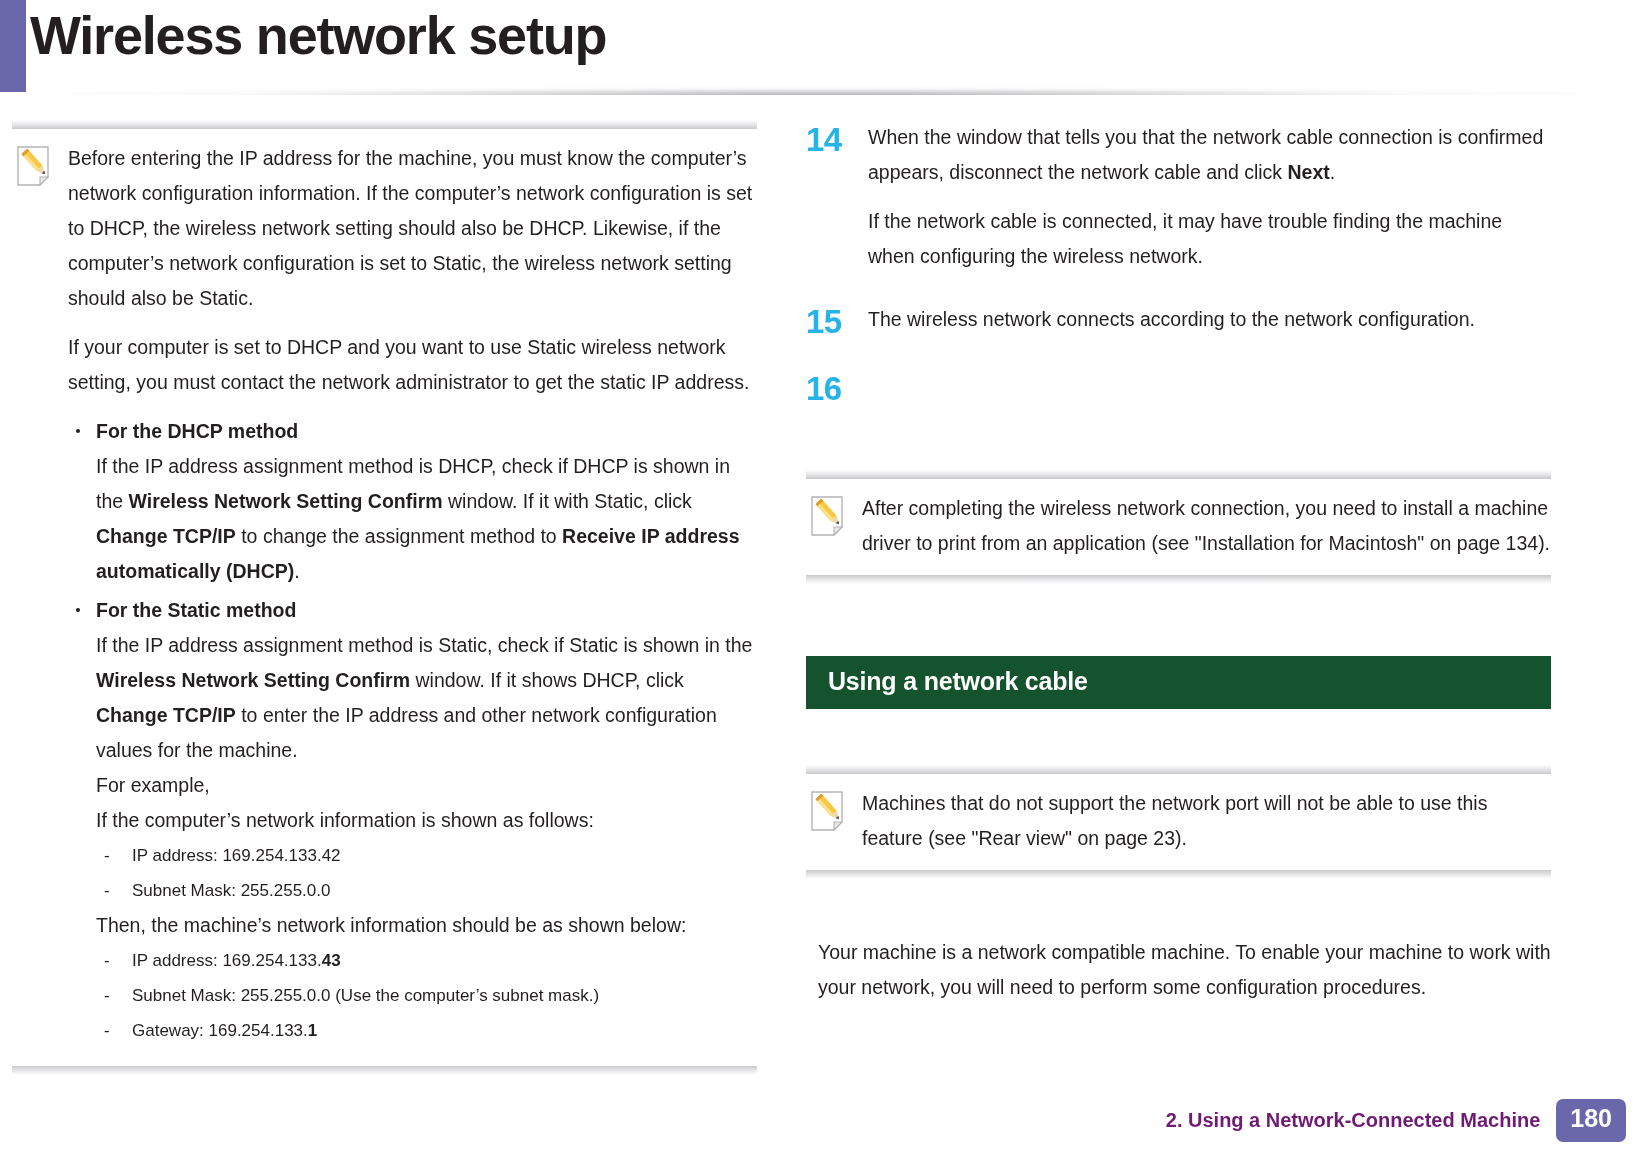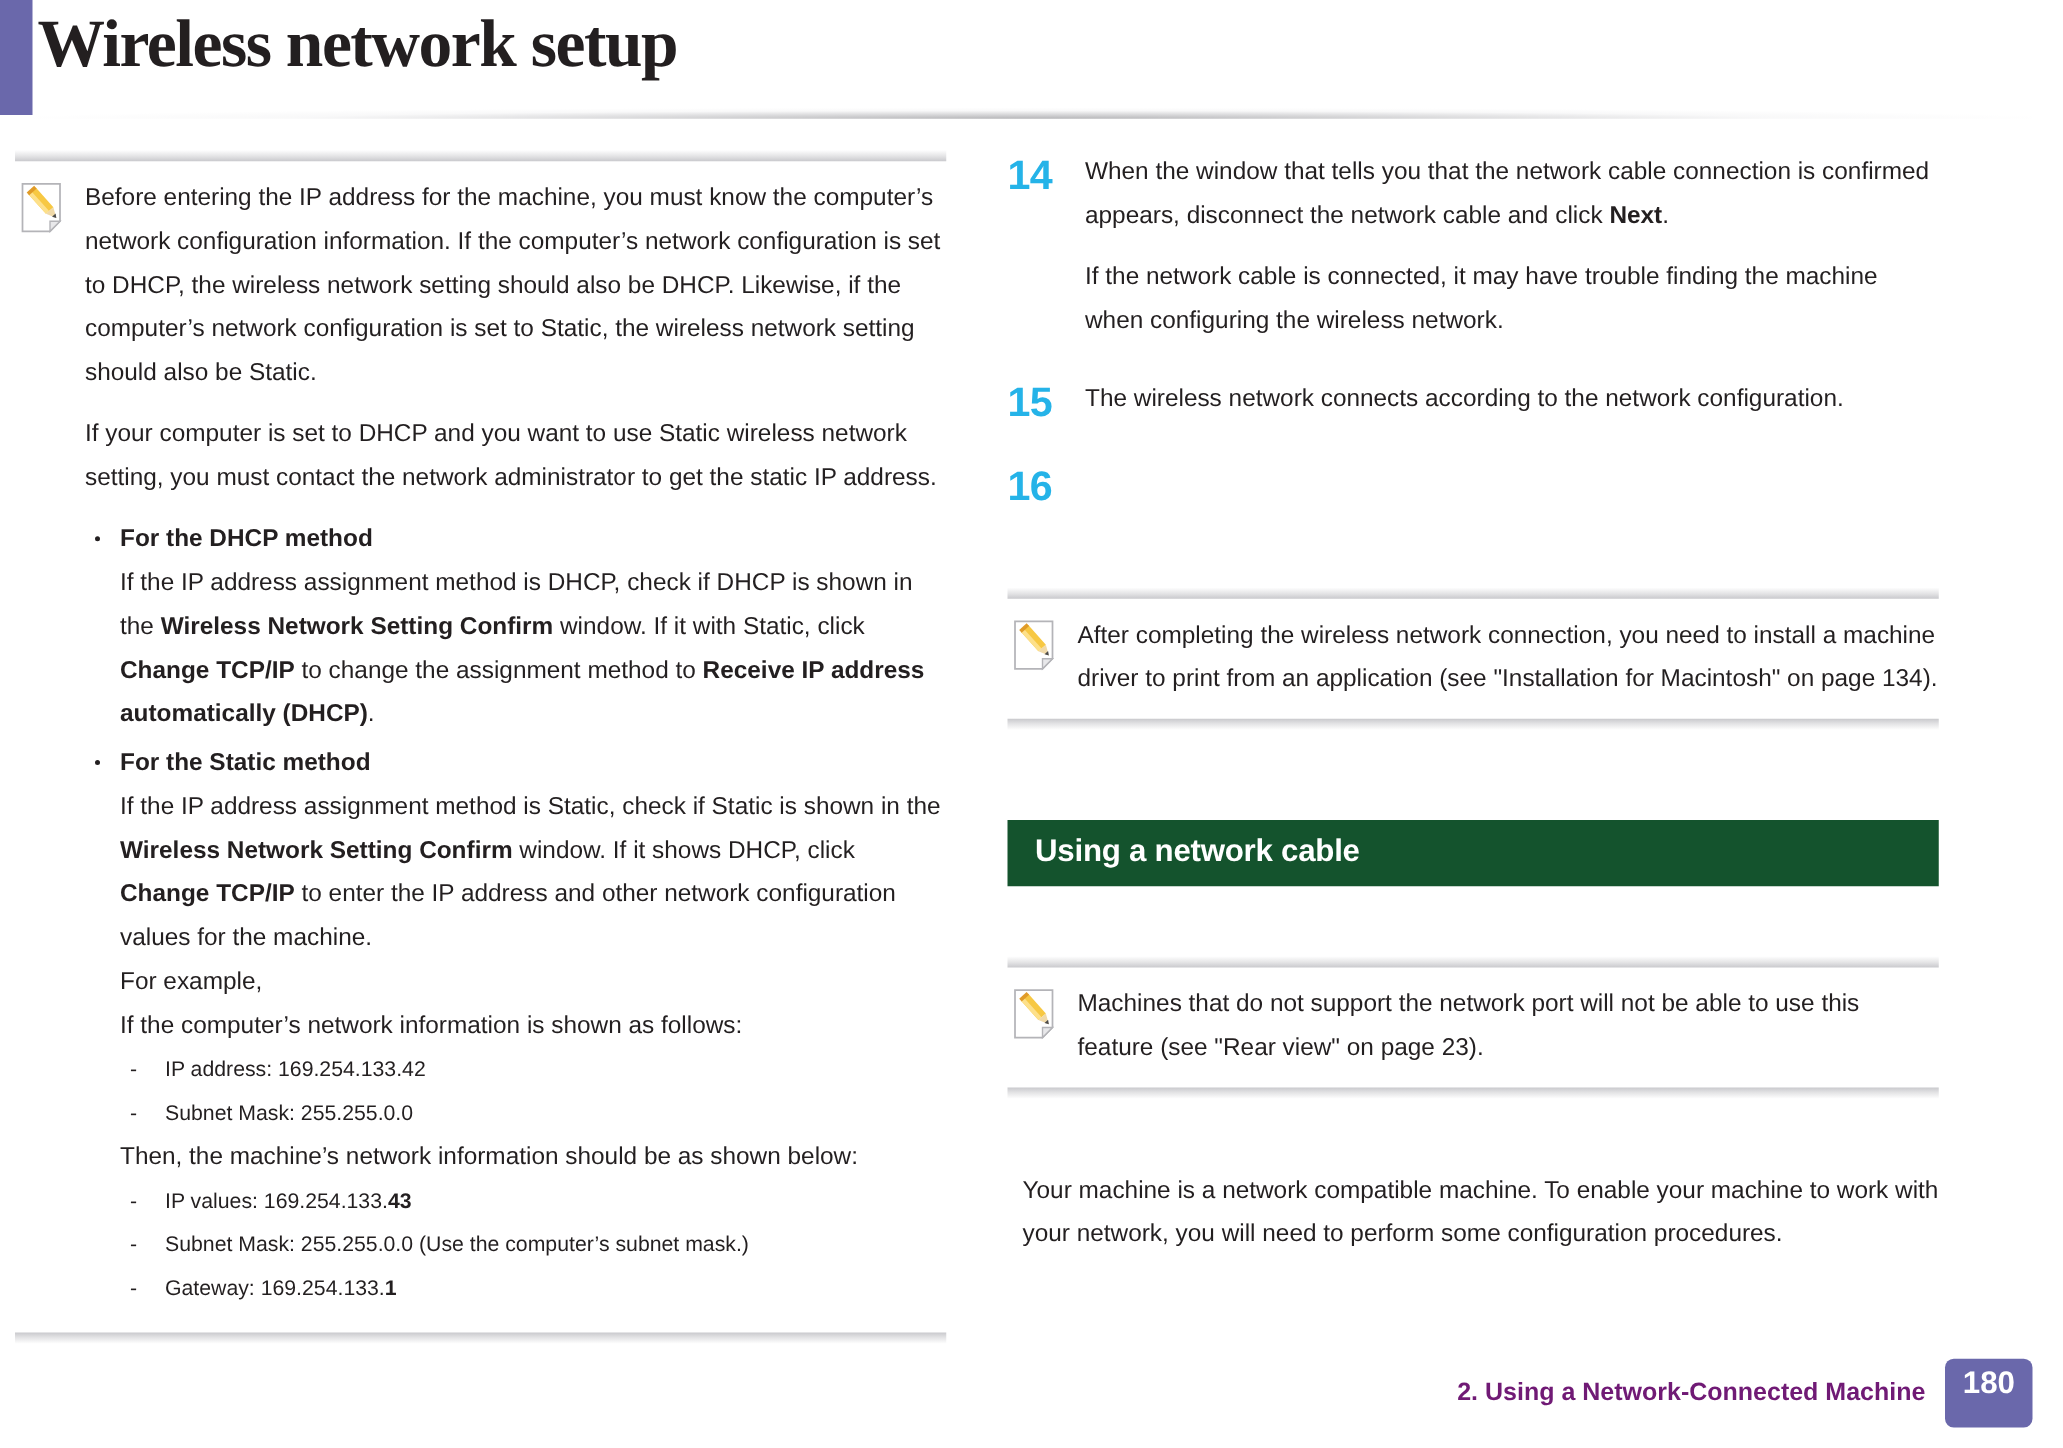--- a/index.html
+++ b/index.html
@@ -29,21 +29,20 @@
   }
 
   .page-title {
     position: absolute;
     left: 30px; top: 4px;
     font-size: 54px;
     font-weight: bold;
     letter-spacing: -1.2px;
     color: #231f20;
     white-space: nowrap;
-    font-family: Liberation Serif, serif;
   }
 
   .header-rule {
     position: absolute;
     left: 26px; top: 82px;
     width: 1600px; height: 13px;
     background:
       radial-gradient(ellipse 820px 9px at 50% 100%,
         rgba(120,120,125,0.55) 0%,
         rgba(150,150,155,0.30) 45%,
@@ -196,21 +195,21 @@
     color: #701a75;
     margin-right: 16px;
     white-space: nowrap;
   }
   .page-badge {
     background: #6a68ab;
     color: #ffffff;
     font-size: 25px;
     font-weight: bold;
     border-radius: 7px;
-    padding: 5px 14px 21px 14px;
+    padding: 5px 14px 9px 14px;
     min-width: 62px;
     text-align: center;
   }
 
   b, strong { font-weight: bold; }
   .sp { height: 22px; }
   .sp-lg { height: 56px; }
   .sp-xl { height: 72px; }
 </style>
 </head>
@@ -259,21 +258,21 @@
               <span>If the IP address assignment method is Static, check if Static is shown in the </span><b>Wireless Network Setting Confirm</b><span> window. If it shows DHCP, click </span><b>Change TCP/IP</b><span> to enter the IP address and other network configuration values for the machine.</span>
             </div>
             <div class="bullet-body">For example,</div>
             <div class="bullet-body">If the computer’s network information is shown as follows:</div>
 
             <div class="dash-item">IP address: 169.254.133.42</div>
             <div class="dash-item">Subnet Mask: 255.255.0.0</div>
 
             <div class="bullet-body">Then, the machine’s network information should be as shown below:</div>
 
-            <div class="dash-item"><span>IP values: 169.254.133.</span><b>43</b></div>
+            <div class="dash-item"><span>IP address: 169.254.133.</span><b>43</b></div>
             <div class="dash-item"><span>Subnet Mask: 255.255.0.0 (Use the computer’s subnet mask.)</span></div>
             <div class="dash-item"><span>Gateway: 169.254.133.</span><b>1</b></div>
           </li>
 
         </ul>
       </div>
     </div>
 
     <div class="note-rule bottom"></div>
   </div>

